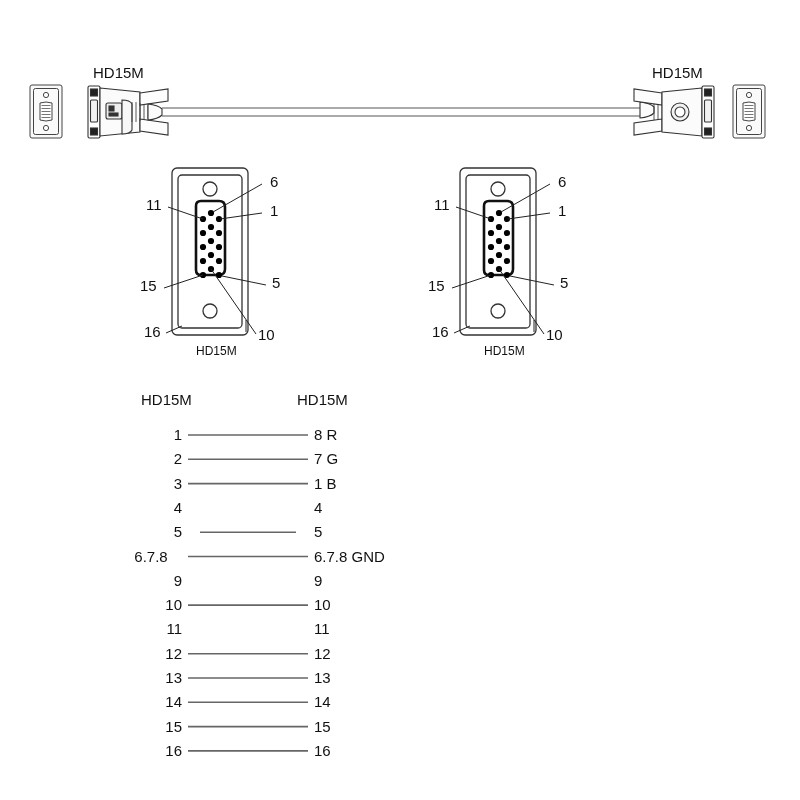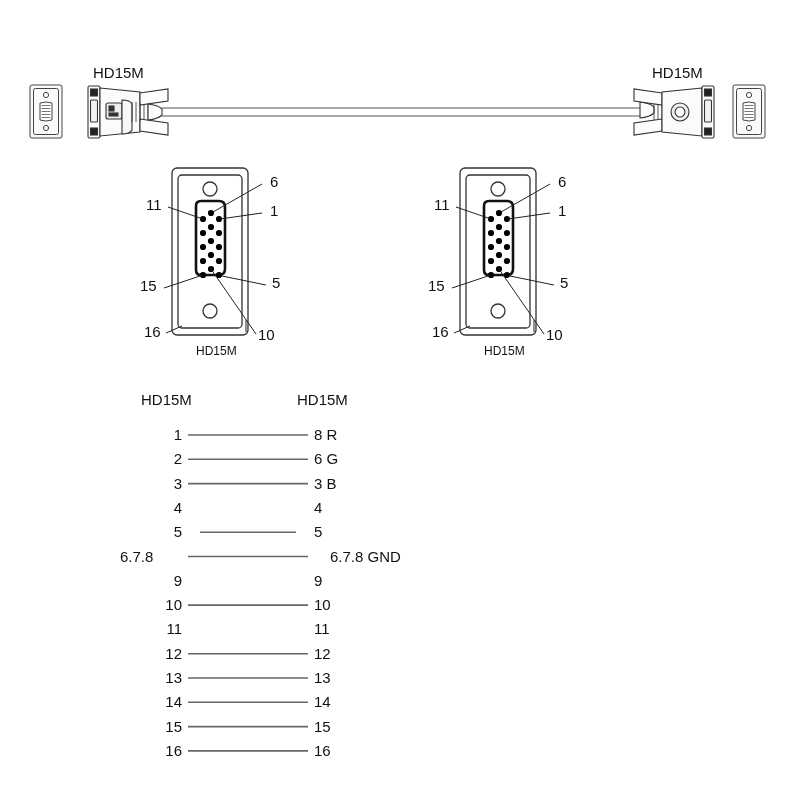--- a/index.html
+++ b/index.html
@@ -221,29 +221,29 @@
 <div class="lbl callout" style="left:546px;top:326px;">10</div>
 <div class="lbl pin-caption" style="left:484px;top:344px;">HD15M</div>
 
 <div class="lbl tbl-head" style="left:141px;top:391px;">HD15M</div>
 <div class="lbl tbl-head" style="left:297px;top:391px;">HD15M</div>
 
 <div id="table-rows">
     <div class="lbl tbl-num" style="left: 120px; top: 426px; width: 62px; text-align: right;">1</div>
     <div class="lbl tbl-num" style="left: 314px; top: 426px;">8 R</div>
     <div class="lbl tbl-num" style="left: 120px; top: 450.3px; width: 62px; text-align: right;">2</div>
-    <div class="lbl tbl-num" style="left: 314px; top: 450.3px;">6 G</div>
+    <div class="lbl tbl-num" style="left: 314px; top: 450.3px;">7 G</div>
     <div class="lbl tbl-num" style="left: 120px; top: 474.6px; width: 62px; text-align: right;">3</div>
-    <div class="lbl tbl-num" style="left: 314px; top: 474.6px;">3 B</div>
+    <div class="lbl tbl-num" style="left: 314px; top: 474.6px;">1 B</div>
     <div class="lbl tbl-num" style="left: 120px; top: 498.9px; width: 62px; text-align: right;">4</div>
     <div class="lbl tbl-num" style="left: 314px; top: 498.9px;">4</div>
     <div class="lbl tbl-num" style="left: 120px; top: 523.2px; width: 62px; text-align: right;">5</div>
     <div class="lbl tbl-num" style="left: 314px; top: 523.2px;">5</div>
-    <div class="lbl tbl-num" style="left: 120px; top: 547.5px; width: 62px; text-align: left;">6.7.8</div>
-    <div class="lbl tbl-num" style="left: 314px; top: 547.5px; margin-left: 16px;">6.7.8 GND</div>
+    <div class="lbl tbl-num" style="left: 120px; top: 547.5px; width: 62px; text-align: center;">6.7.8</div>
+    <div class="lbl tbl-num" style="left: 314px; top: 547.5px;">6.7.8 GND</div>
     <div class="lbl tbl-num" style="left: 120px; top: 571.8px; width: 62px; text-align: right;">9</div>
     <div class="lbl tbl-num" style="left: 314px; top: 571.8px;">9</div>
     <div class="lbl tbl-num" style="left: 120px; top: 596.1px; width: 62px; text-align: right;">10</div>
     <div class="lbl tbl-num" style="left: 314px; top: 596.1px;">10</div>
     <div class="lbl tbl-num" style="left: 120px; top: 620.4px; width: 62px; text-align: right;">11</div>
     <div class="lbl tbl-num" style="left: 314px; top: 620.4px;">11</div>
     <div class="lbl tbl-num" style="left: 120px; top: 644.7px; width: 62px; text-align: right;">12</div>
     <div class="lbl tbl-num" style="left: 314px; top: 644.7px;">12</div>
     <div class="lbl tbl-num" style="left: 120px; top: 669px; width: 62px; text-align: right;">13</div>
     <div class="lbl tbl-num" style="left: 314px; top: 669px;">13</div>

